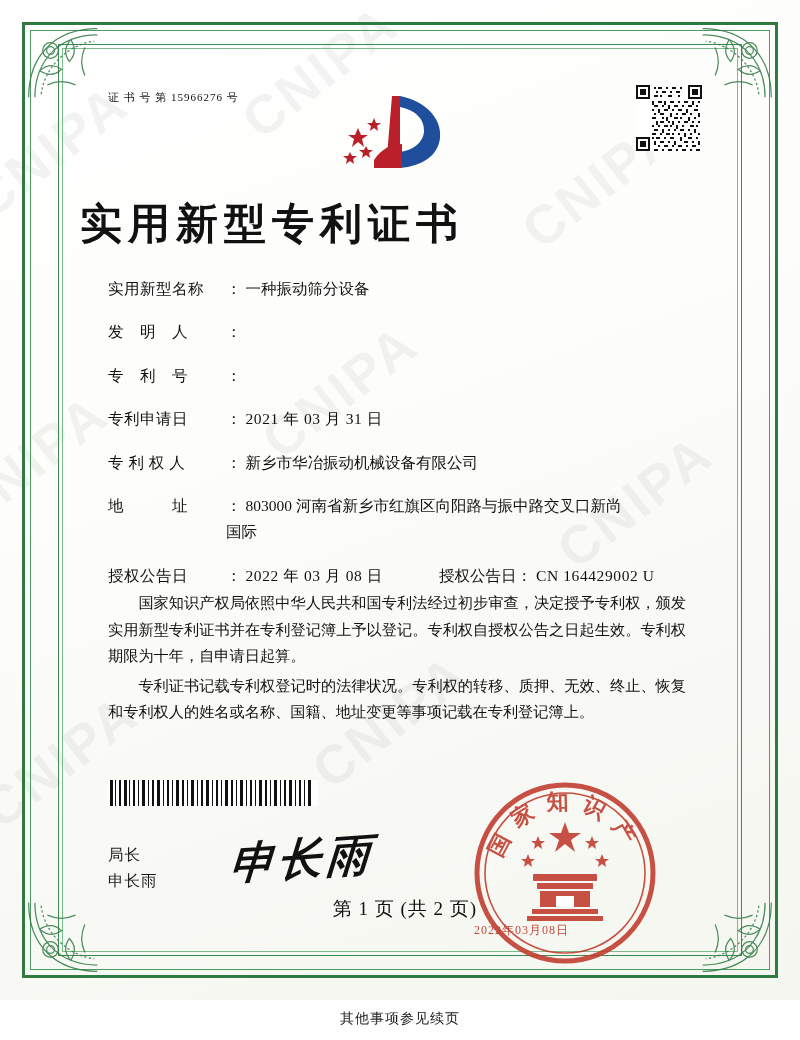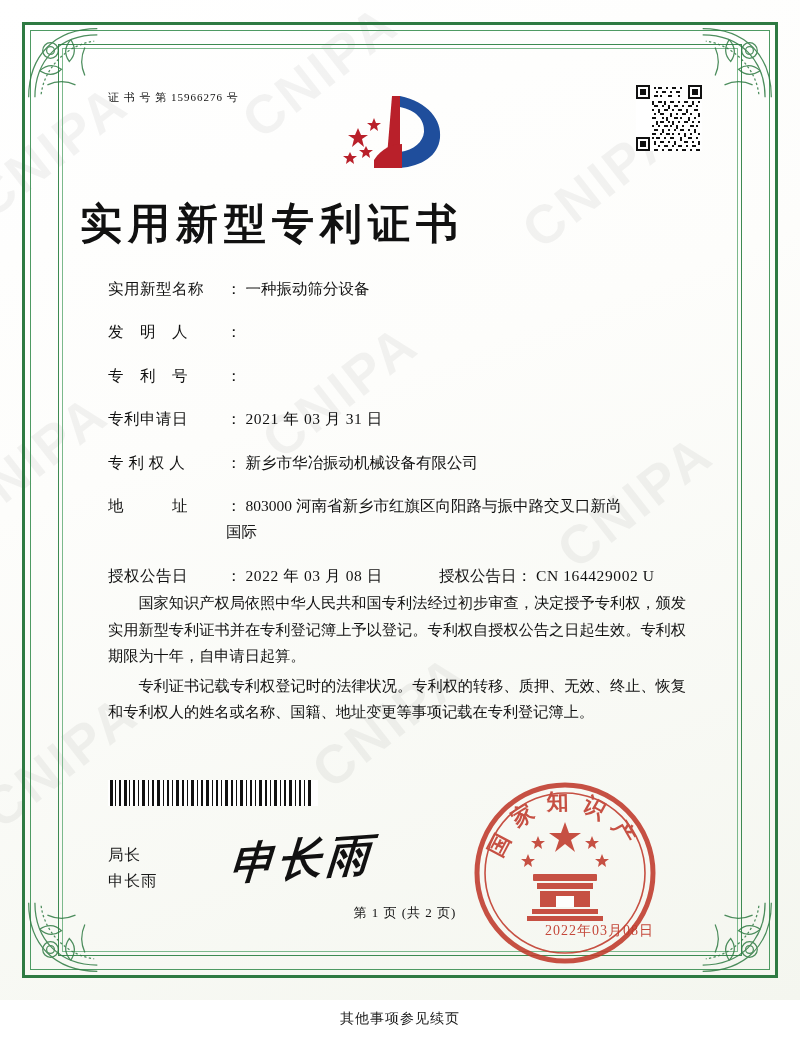--- a/index.html
+++ b/index.html
@@ -222,34 +222,34 @@
     top: 718px;
     width: 190px;
     height: 190px;
   }
   .seal svg { display:block; width: 100%; height: 100%; }
   .seal-date {
     position: absolute;
     right: 66px;
     top: 862px;
     width: 180px;
-    text-align: right;
+    text-align: left;
     color: #c0392b;
-    font-size: 14px;
+    font-size: 12px;
     letter-spacing: 1px;
     font-family: "Liberation Serif", serif;
     opacity: .92;
   }
 
   .page-no {
     position: absolute;
     left: 10px; right: 0;
     bottom: 18px;
     text-align: center;
-    font-size: 13px;
+    font-size: 19px;
     color: #111;
     letter-spacing: 1px;
   }
 
   .footer-note {
     position: absolute;
     left: 0; right: 0;
     top: 1010px;
     text-align: center;
     font-size: 14px;

